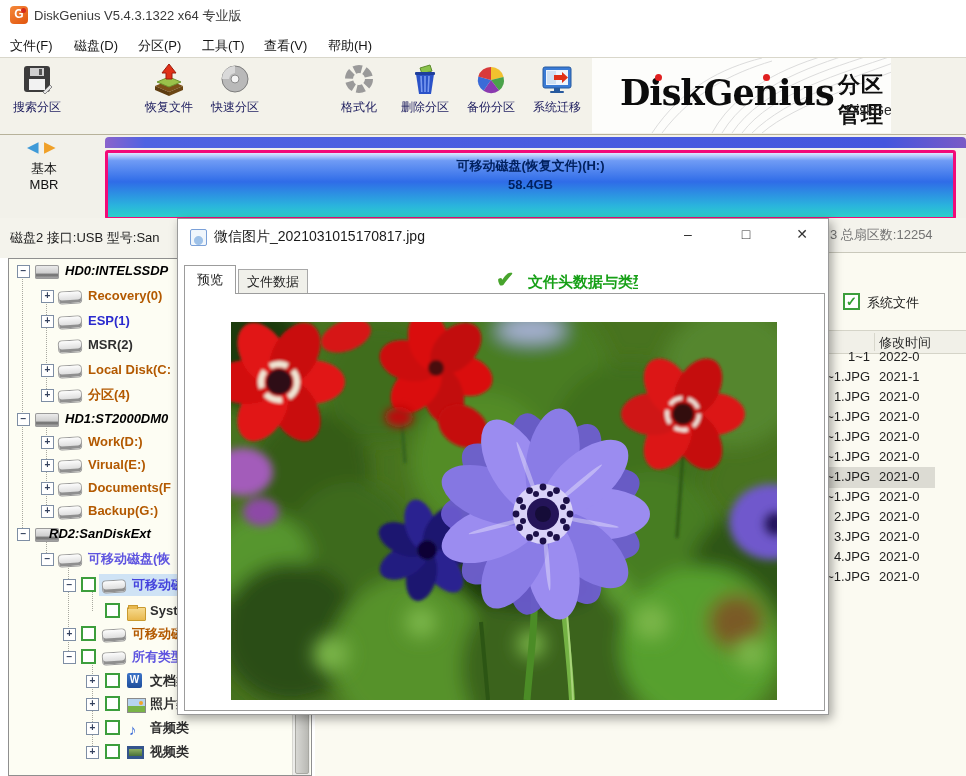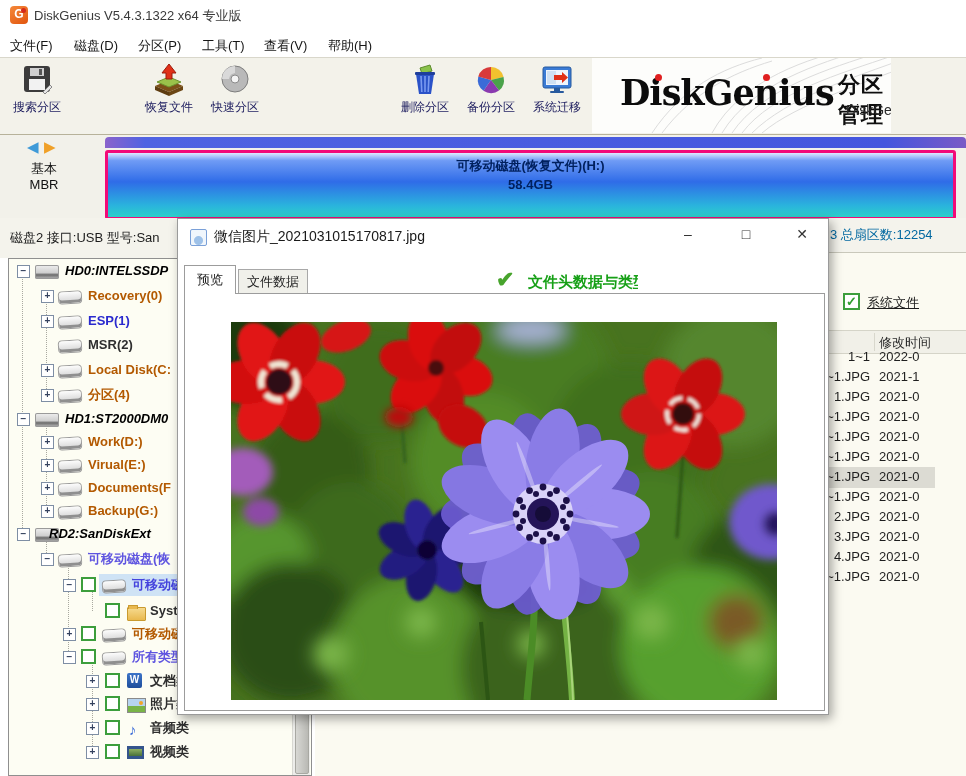--- a/index.html
+++ b/index.html
@@ -40,28 +40,28 @@
   .strip{position:absolute;left:105px;top:2px;width:861px;height:11px;border-radius:4px 4px 0 0;
          background:linear-gradient(90deg,#8a63cc 0,#4f63e2 40px,#4456de 780px,#7a5ac6 100%);}
   .partbar{position:absolute;left:105px;top:15px;width:845px;height:64px;border:3px solid #f20a78;border-radius:3px;
            background:linear-gradient(180deg,#dfe9ff 0,#6f9bf5 12%,#2f6ce8 45%,#2ab3dd 82%,#2ccfca 100%);}
   .partbar .pline{display:block;text-align:center;font-size:13px;font-weight:bold;color:#00205e;line-height:19px;}
   .partbar .pwrap{position:absolute;left:0;top:3px;width:100%;}
 
   
   .statusband{position:absolute;left:0;top:218px;width:966px;height:40px;background:#f4f3ec;}
   .status-left{position:absolute;left:10px;top:11px;font-size:13px;color:#1c1c1c;white-space:nowrap;}
-  .status-right{position:absolute;left:830px;top:8px;font-size:13px;color:#0369a1;white-space:nowrap;}
+  .status-right{position:absolute;left:830px;top:8px;font-size:13px;color:#737373;white-space:nowrap;}
   .status-sep{position:absolute;left:315px;top:34px;width:651px;height:1px;background:#c9c8bb;}
 
   
   .rightpane{position:absolute;left:315px;top:253px;width:651px;height:523px;background:#fbfaf1;}
   .syscheck-box{position:absolute;left:843px;top:293px;width:13px;height:13px;background:#fff;border:2px solid #3c9e3c;
                 color:#2f9e2f;font-size:13px;line-height:13px;text-align:center;font-weight:bold;}
-  .syscheck-label{position:absolute;left:867px;top:294px;font-size:13px;color:#1c1c1c;white-space:nowrap;text-decoration:underline;}
+  .syscheck-label{position:absolute;left:867px;top:294px;font-size:13px;color:#1c1c1c;white-space:nowrap;}
   .lheader{position:absolute;left:315px;top:330px;width:651px;height:22px;background:#f1f0e8;
            border-top:1px solid #d5d4c8;border-bottom:1px solid #d5d4c8;}
   .lheader .coldiv{position:absolute;left:559px;top:2px;width:1px;height:18px;background:#d8d7cc;}
   .lheader .htext{position:absolute;left:564px;top:3px;font-size:13px;color:#2a2a2a;white-space:nowrap;}
   .rowhl{position:absolute;left:815px;top:467px;width:120px;height:21px;background:#dcdbd3;}
   .frow-name{position:absolute;width:100px;text-align:right;font-size:13px;color:#1f1f1f;white-space:nowrap;overflow:hidden;}
   .frow-date{position:absolute;left:879px;font-size:13px;color:#1f1f1f;white-space:nowrap;}
 
   
   .treepanel{position:absolute;left:8px;top:258px;width:304px;height:518px;background:#fdfdf3;
@@ -166,20 +166,26 @@
     <div class="tbtn" style="left:202px">
       <span><svg width="36" height="36" viewBox="0 0 36 36">
         <circle cx="18" cy="17" r="13" fill="#b9b9b9" stroke="#7d7d7d" stroke-width="1"></circle>
         <path d="M18 4 A13 13 0 0 0 5 17 L12 17 A7 7 0 0 1 18 11 Z" fill="#d9d9d9"></path>
         <circle cx="18" cy="17" r="4" fill="#f4f4f4" stroke="#8a8a8a" stroke-width="1"></circle>
       </svg></span>
       <span class="tlabel">快速分区</span>
     </div>
 
 
+    <div class="tbtn" style="left:330px;width:58px">
+      <span><svg width="36" height="36" viewBox="0 0 36 36">
+        <circle cx="18" cy="17" r="10" fill="none" stroke="#9a9a9a" stroke-width="8" stroke-dasharray="7.5 3"></circle>
+      </svg></span>
+      <span class="tlabel">格式化</span>
+    </div>
 
     <div class="tbtn" style="left:392px">
       <span><svg width="36" height="36" viewBox="0 0 36 36">
         <polygon points="13,6 23,3 25,9 15,12" fill="#8ac24a" stroke="#5e8c2e" stroke-width="1"></polygon>
         <polygon points="9,12 27,12 24,32 12,32" fill="#2a52c8"></polygon>
         <line x1="14" y1="14" x2="14.8" y2="30" stroke="#7a9af0" stroke-width="1.6"></line>
         <line x1="18" y1="14" x2="18" y2="30" stroke="#7a9af0" stroke-width="1.6"></line>
         <line x1="22" y1="14" x2="21.2" y2="30" stroke="#7a9af0" stroke-width="1.6"></line>
         <rect x="8" y="10" width="20" height="3" rx="1" fill="#1e3e9c"></rect>
       </svg></span>

